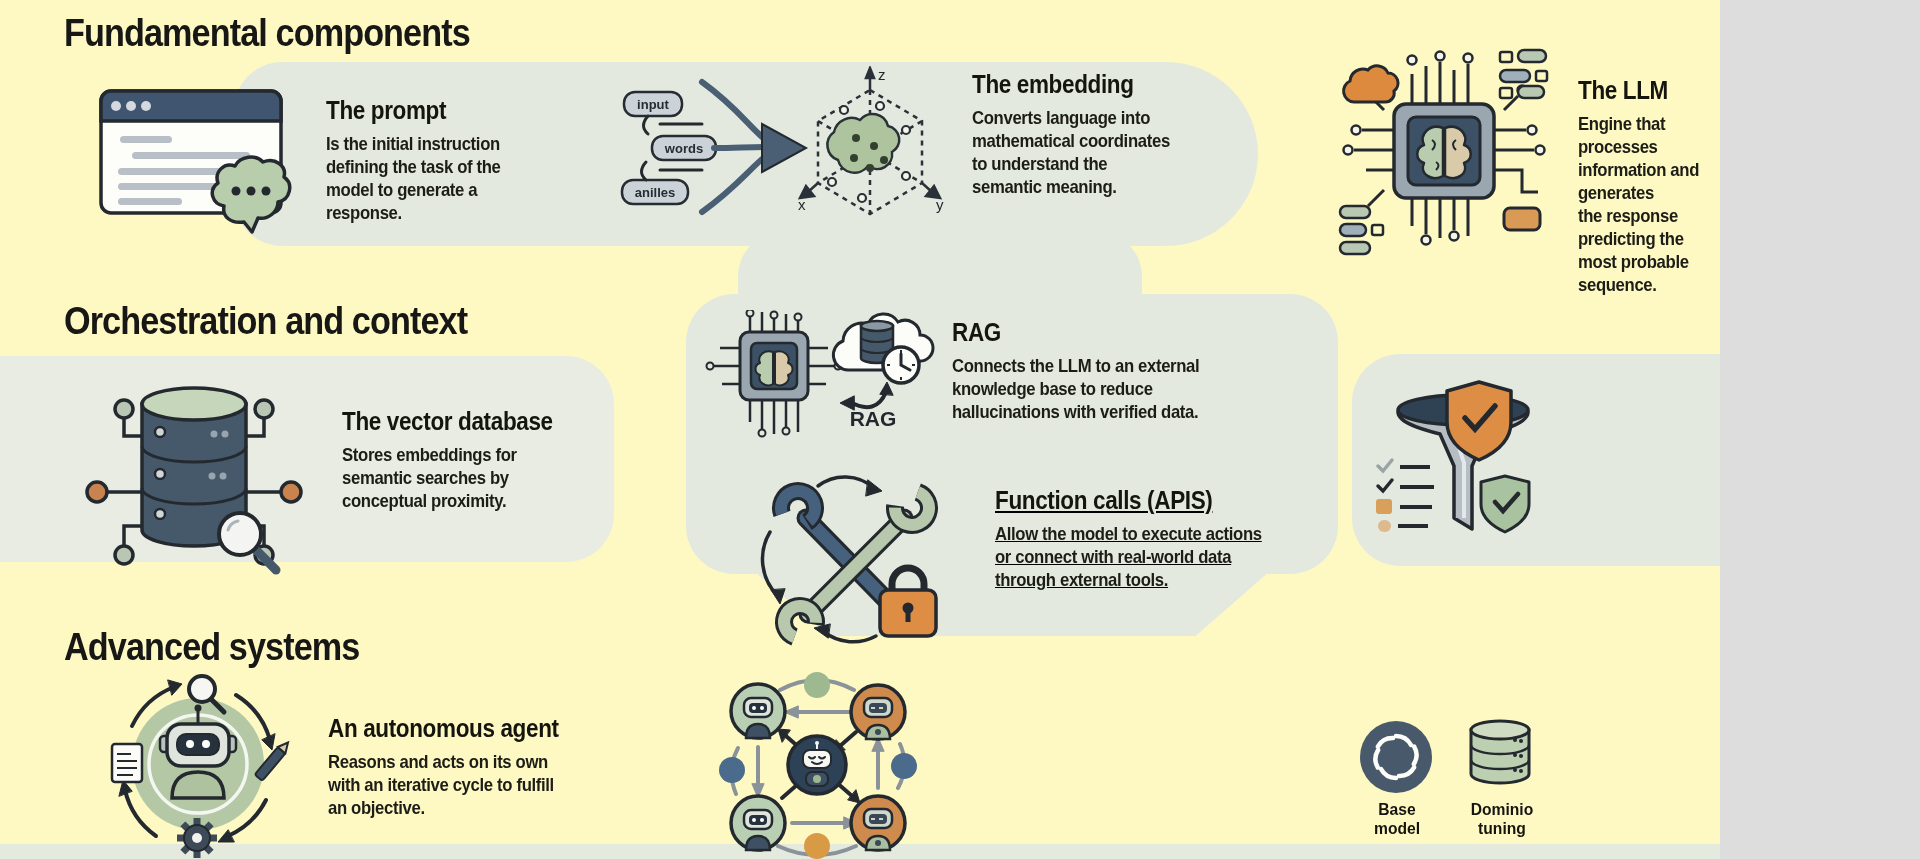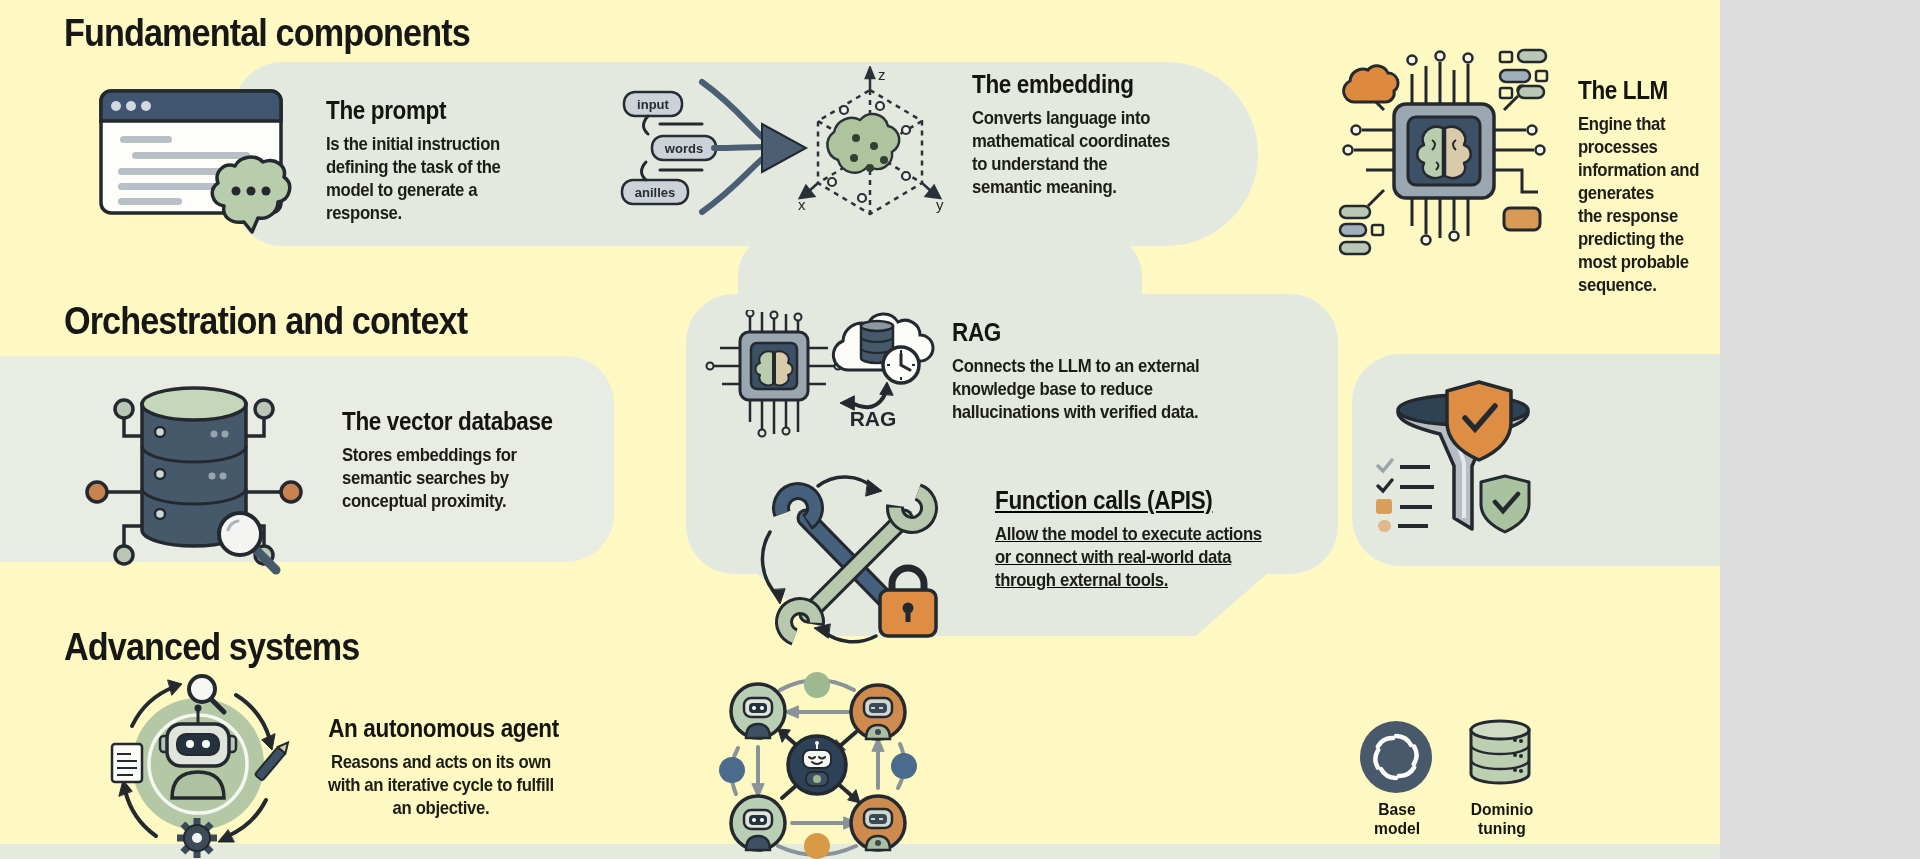--- a/index.html
+++ b/index.html
@@ -388,21 +388,21 @@
             <rect x="-3.5" y="10" width="7" height="10"></rect>
       <rect x="-20" y="-3.5" width="10" height="7"></rect>
             <rect x="10" y="-3.5" width="10" height="7"></rect>
           </g>
         </g>
       <circle cx="0" cy="0" r="13" fill="#3d4a57" stroke="#23292e" stroke-width="2"></circle>
       <circle cx="0" cy="0" r="5" fill="#f2f3ef"></circle>
     </g>
   </svg>
 
-  <div class="item" style="left:328px;top:714px;text-align:center;">
+  <div class="item" style="left:328px;top:714px;">
     <div class="item-title">An autonomous agent</div>
     <div class="item-desc">Reasons and acts on its own
 with an iterative cycle to fulfill
 an objective.</div>
   </div>
 
   <svg class="icon" style="left:716px;top:672px;" width="245" height="187" viewBox="0 0 245 187">
     <g stroke="#8a9399" stroke-width="4" fill="none" stroke-linecap="round">
       <line x1="134" y1="40" x2="80" y2="40"></line>
         <polygon points="82,34 68,40 82,46" fill="#8a9399" stroke-width="1"></polygon>

